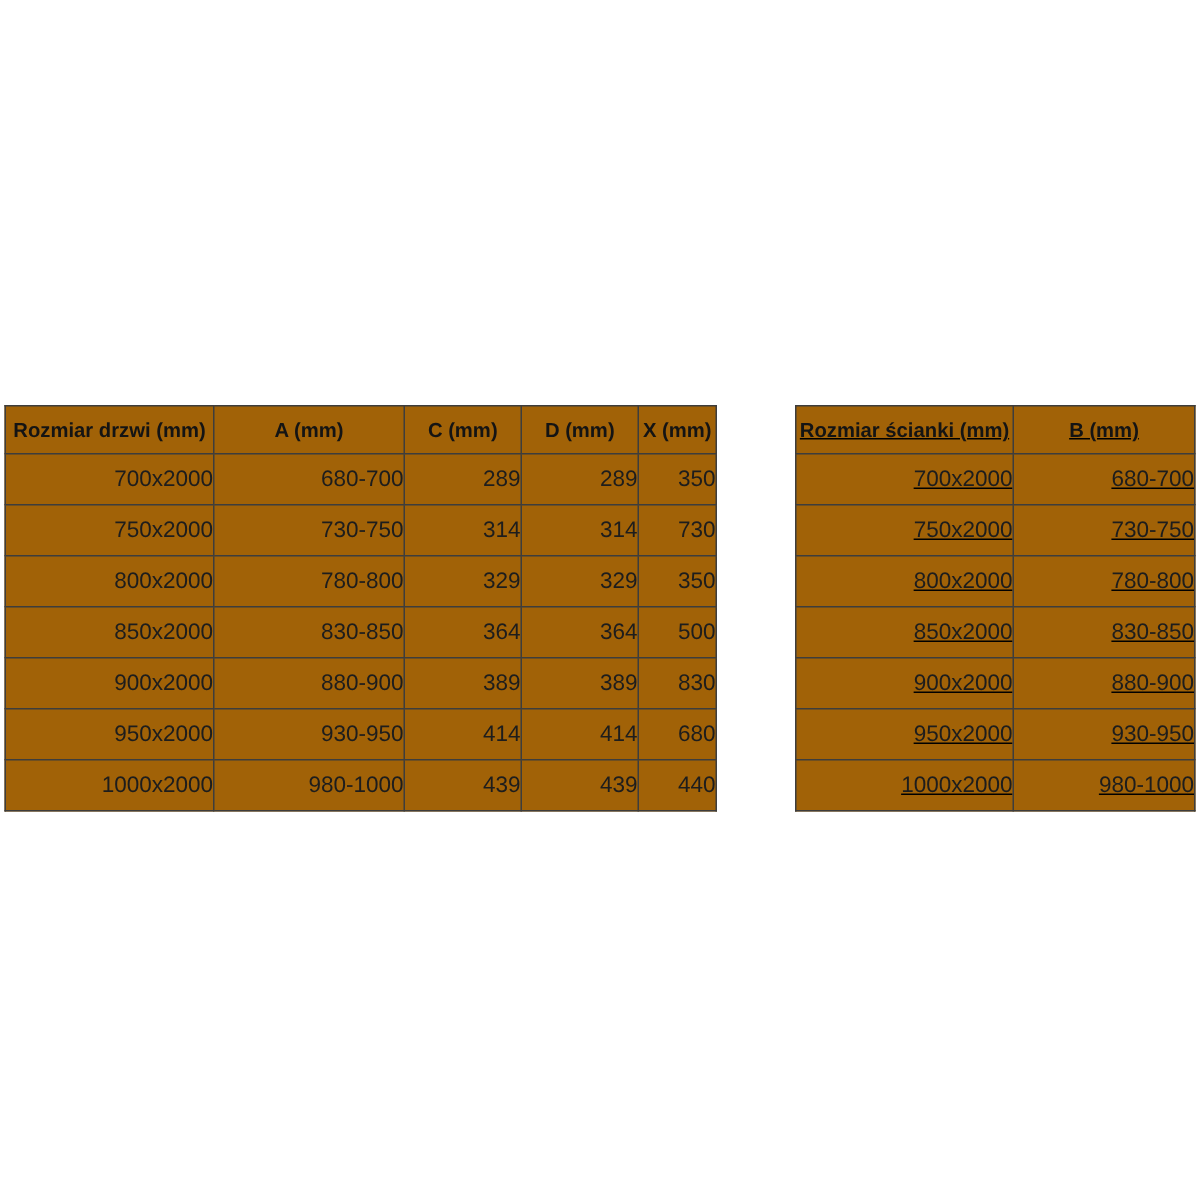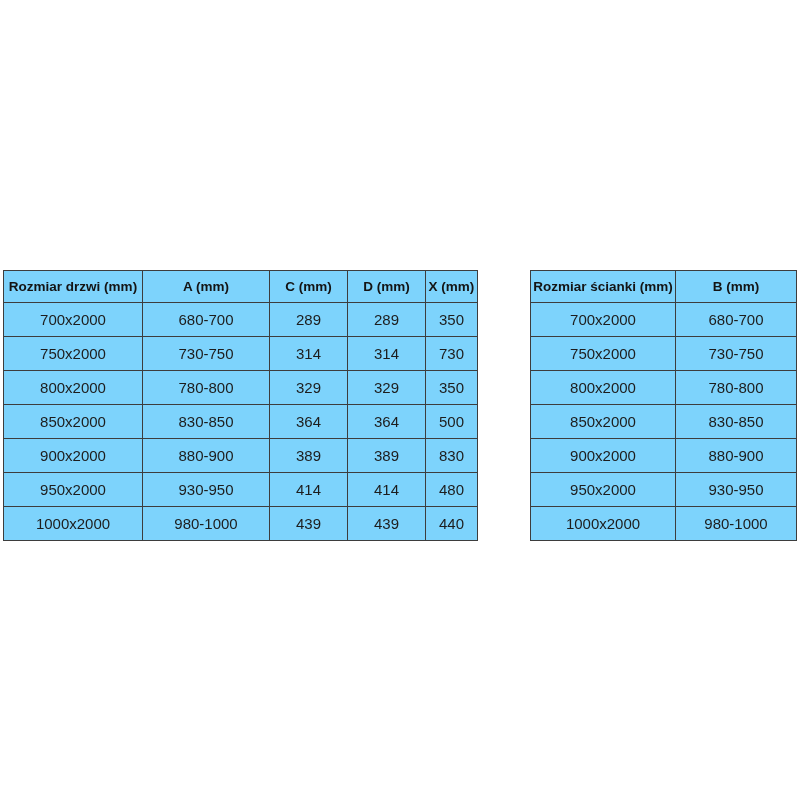--- a/index.html
+++ b/index.html
@@ -10,31 +10,32 @@
     width: 800px;
     height: 800px;
     background: #ffffff;
     position: relative;
     font-family: "Liberation Sans", sans-serif;
   }
   .spec-table {
     position: absolute;
     border-collapse: collapse;
     table-layout: fixed;
-    background: #7dd3fc;
+    background: #a16207;
   }
   .spec-table.left {
     left: 3px;
     top: 270px;
     width: 474px;
   }
   .spec-table.right {
     left: 530px;
     top: 270px;
     width: 266px;
+    text-decoration: underline;
   }
   .spec-table th,
   .spec-table td {
     border: 1px solid #3d3d3d;
     text-align: center;
     vertical-align: middle;
     padding: 0;
     white-space: nowrap;
     overflow: hidden;
   }
@@ -42,20 +43,21 @@
     height: 31px;
     font-size: 13.5px;
     font-weight: bold;
     color: #141414;
   }
   .spec-table td {
     height: 33px;
     font-size: 15px;
     font-weight: normal;
     color: #1d1d1d;
+    text-align: right;
   }
 </style>
 </head>
 <body>
 
 <div>
 
   <table class="spec-table left">
     <colgroup>
       <col style="width:139px">
@@ -107,21 +109,21 @@
           <td>880-900</td>
           <td>389</td>
           <td>389</td>
           <td>830</td>
         </tr>
         <tr>
           <td>950x2000</td>
           <td>930-950</td>
           <td>414</td>
           <td>414</td>
-          <td>480</td>
+          <td>680</td>
         </tr>
         <tr>
           <td>1000x2000</td>
           <td>980-1000</td>
           <td>439</td>
           <td>439</td>
           <td>440</td>
         </tr>
       </tbody>
   </table>

